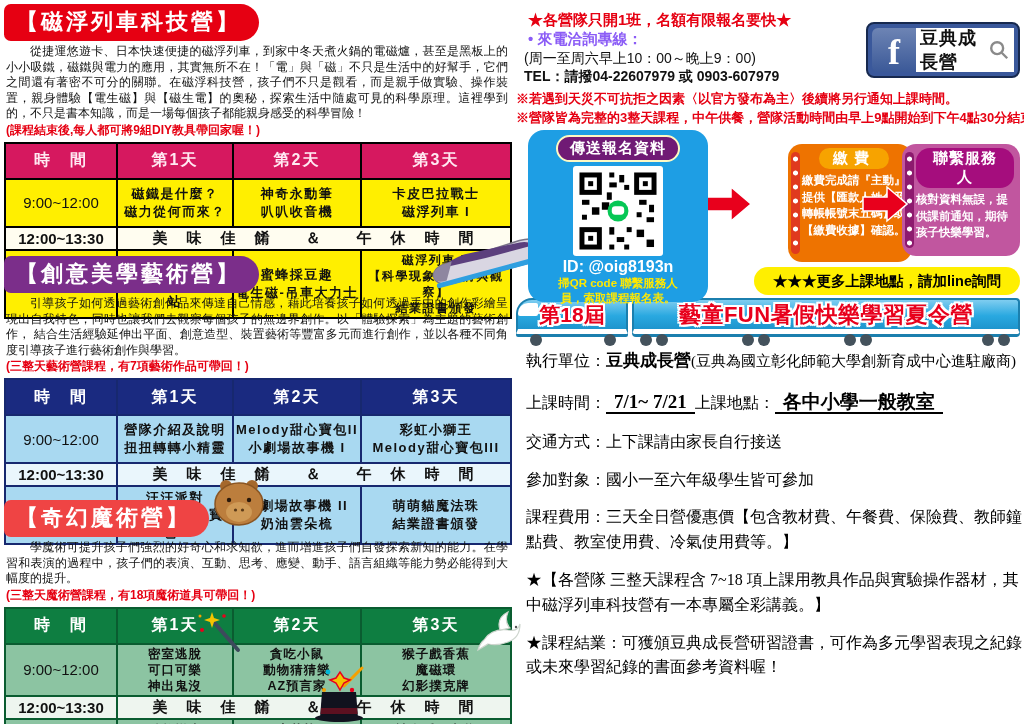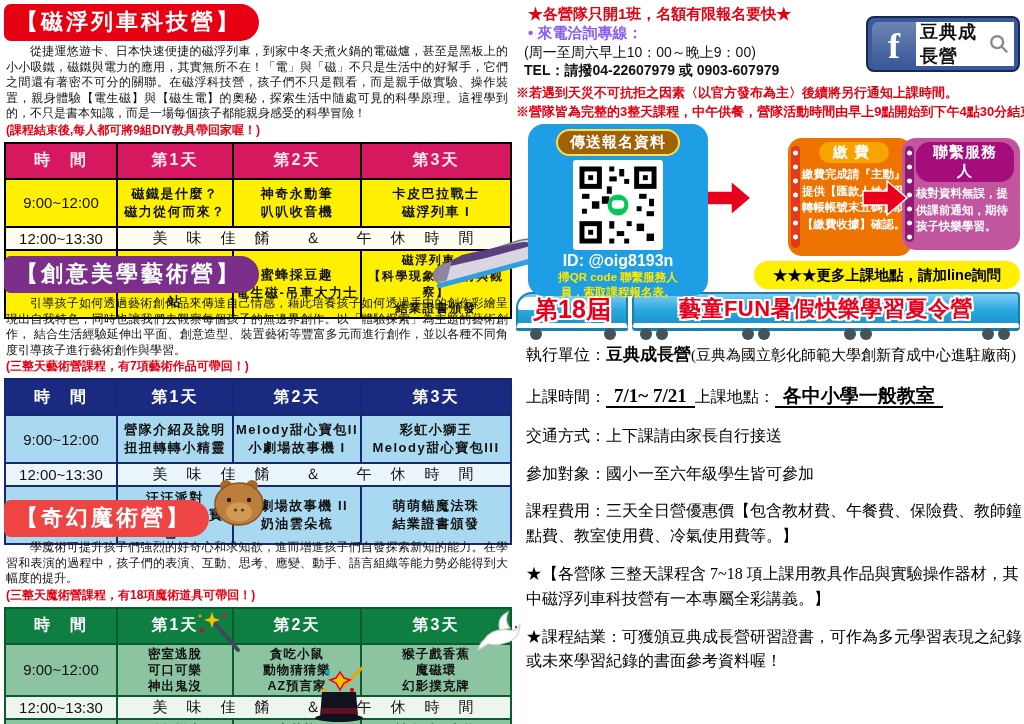--- a/index.html
+++ b/index.html
@@ -31,32 +31,32 @@
   .sched th { color:#fff; font-size:16px; letter-spacing:2px; height:36px; }
   .camp1 .sched th { background:#d6185f; color:#ffe9f2; }
   .camp2 .sched th { background:#1a2a80; }
   .camp3 .sched th { background:#0e7e41; }
   .cell-time { font-size:15px; font-weight:500; }
   .camp1 .cell-day, .camp1 .cell-time { background:#ffef00; }
   .camp2 .cell-day, .camp2 .cell-time { background:#a9d9f1; }
   .camp3 .cell-day, .camp3 .cell-time { background:#8cc4a2; }
   .cell-day { font-size:13px; font-weight:bold; letter-spacing:1.5px; white-space:pre-line; line-height:1.35; }
   .camp3 .cell-day { font-size:12.5px; letter-spacing:1px; line-height:1.3; }
-  tr.lunch td { font-weight:normal; }
+  tr.lunch td { font-weight:bold; }
   .camp1 tr.lunch td { background:#fffdf0; }
   .camp2 tr.lunch td { background:#eaf6fc; }
   .camp3 tr.lunch td { background:#eef5ef; }
   tr.lunch .cell-lunch { font-size:15px; letter-spacing:2px; }
   tr.lunch .cell-time { background:inherit; }
   .row-morning td { height:48px; }
   .row-lunch td { height:20px; }
   .row-afternoon td { height:58px; }
   .camp3 .row-afternoon td { height:54px; }
   
-  .right-col { position:absolute; left:512px; top:0; width:512px; height:719px; }
+  .right-col { position:absolute; left:512px; top:6px; width:512px; height:719px; }
   .rc { position:absolute; }
   .headline { left:16px; top:5px; font-size:15px; font-weight:bold; color:#e60012; }
   .hotline  { left:16px; top:24px; font-size:15px; font-weight:bold; color:#8b5cf6; }
   .hours    { left:12px; top:44px; font-size:14px; color:#111; }
   .tel      { left:12px; top:62px; font-size:14px; font-weight:bold; color:#111; }
   .fb-widget {
     left:354px; top:16px; width:154px; height:56px; background:#3a589b;
     border:2px solid #17294f; border-radius:8px; display:flex; align-items:center; padding:4px;
   }
   .fb-f {
@@ -70,21 +70,21 @@
   .n1 { top:84px; } .n2 { top:103px; }
   
   .box-blue {
     left:16px; top:124px; width:180px; height:172px; background:#1e9ee4; z-index:2;
     border-radius:16px; text-align:center; padding-top:5px;
   }
   .pill {
     display:inline-block; color:#fff; font-weight:bold; font-size:15px;
     border-radius:14px; padding:2px 12px; letter-spacing:1px;
   }
-  .pill-blue { background:#a16207; border:2px solid #fde047; }
+  .pill-blue { background:#701a75; border:2px solid #fef9c3; }
   .qr-wrap { width:90px; height:90px; background:#fff; margin:4px auto 2px auto; padding:4px; border-radius:3px; }
   .line-id { color:#fff; font-weight:bold; font-size:16px; }
   .qr-caption { color:#ffe800; font-size:11.5px; font-weight:bold; line-height:1.3; white-space:pre-line; }
   .flow-arrow { width:46px; height:40px; top:178px; z-index:1; }
   .a1 { left:194px; } .a2 { left:350px; }
   .box-orange {
     left:232px; top:138px; width:124px; height:118px; background:#ee7300;
     border-radius:14px; text-align:center; padding:4px 6px 0 14px;margin-left:44px;
   }
   .box-orange .strip { position:absolute; left:3px; top:8px; bottom:8px; width:9px; border-radius:6px;
@@ -107,21 +107,21 @@
     border-radius:15px; text-align:center; line-height:28px;
     font-size:14.5px; font-weight:bold; color:#000;
   }
   
   .car { top:292px; height:36px; background:linear-gradient(#7fcdf0,#29a8e0 55%,#1e95cd);
     border:2px solid #1b7fae; border-bottom:5px solid #fff; box-shadow:0 3px 0 #1b7fae;
     text-align:center; }
   .car-title-text { line-height:30px; font-weight:bold; color:#e8001c; white-space:nowrap;
     text-shadow:-2px -2px 0 #fff,2px -2px 0 #fff,-2px 2px 0 #fff,2px 2px 0 #fff,0 -2px 0 #fff,0 2px 0 #fff,-2px 0 0 #fff,2px 0 0 #fff; }
   .car1 { left:4px; width:112px; border-radius:16px 4px 2px 2px; }
-  .car1 .car-title-text { font-size:25px; }
+  .car1 .car-title-text { font-size:21px; }
   .car1::before { content:''; position:absolute; left:0; top:3px; width:20px; height:13px;
     background:#fff; border-radius:10px 2px 2px 2px; }
   .car2 { left:120px; width:388px; border-radius:4px; }
   .car2 .car-title-text { font-size:22px; letter-spacing:0.5px;text-align:center; }
   .wheel { position:absolute; top:328px; width:12px; height:12px; border-radius:50%; background:#44525c; }
   
   .info { left:14px; top:342px; width:496px; font-family:"Liberation Serif", serif; font-size:16px; color:#000; }
   .info .iline { margin-bottom:13px; line-height:1.55; }
   .unit-value { font-family:"Liberation Sans", sans-serif; font-weight:bold; font-size:17px; }
   .unit-note { font-size:15px; }

